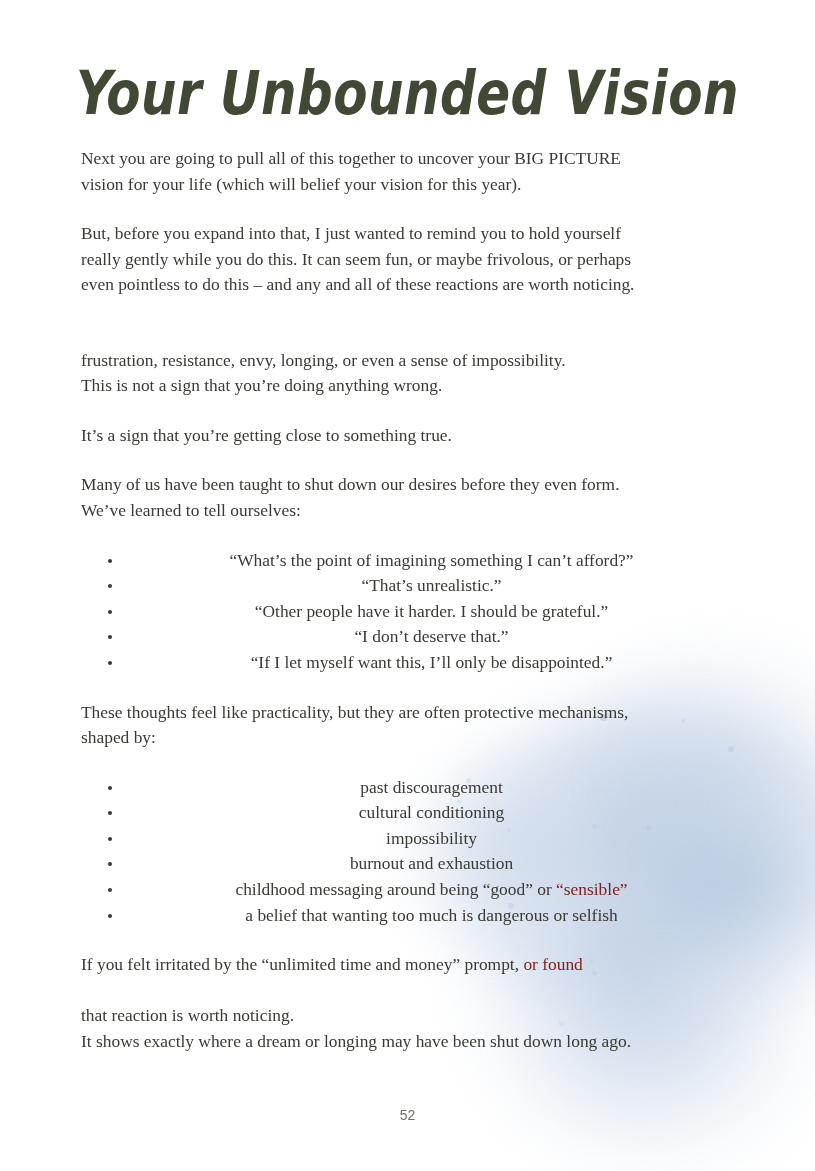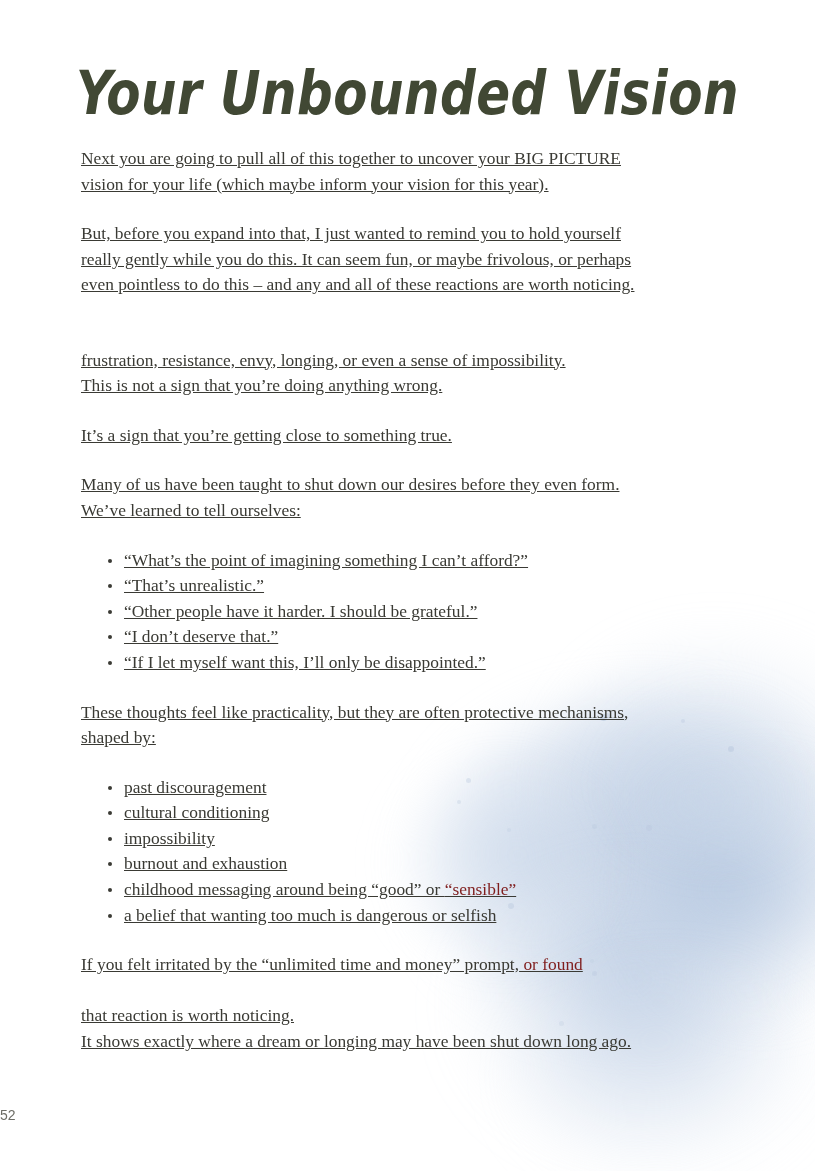--- a/index.html
+++ b/index.html
@@ -127,34 +127,34 @@
   }
 
   .body {
     position: absolute;
     left: 81px;
     top: 146px;
     width: 658px;
     color: #3a3a34;
     font-size: 17.4px;
     line-height: 25.6px;
-    text-decoration: underline;
   }
 
   .para {
     margin: 0 0 24px 0;
   }
   .para.tight {
     margin-bottom: 0;
   }
 
   ul.bullets {
     list-style: none;
     margin: 0 0 24px 0;
     padding: 0 0 0 26px;
+    text-align: center;
   }
   ul.bullets li {
     position: relative;
     padding-left: 17px;
     line-height: 25.6px;
   }
   ul.bullets li::before {
     content: "";
     position: absolute;
     left: 1px;
@@ -167,21 +167,21 @@
 
   .faded {
     color: #7f1d1d;
   }
 
   .page-number {
     position: absolute;
     left: 0;
     top: 1107px;
     width: 815px;
-    text-align: left;
+    text-align: center;
     font-family: "Liberation Sans", sans-serif;
     font-size: 14px;
     color: #6d6d66;
     z-index: 2;
   }
 </style>
 </head>
 <body>
 
 <div class="page">
@@ -211,21 +211,21 @@
   </div>
 
   <div class="content">
 
     <div class="title">Your Unbounded Vision</div>
 
     <div class="body">
 
       <p class="para">
         <span>Next you are going to pull all of this together to uncover your BIG PICTURE</span><br>
-        <span>vision for your life (which maybe inform your vision for this year).</span>
+        <span>vision for your life (which will belief your vision for this year).</span>
       </p>
 
       <p class="para">
         <span>But, before you expand into that, I just wanted to remind you to hold yourself</span><br>
         <span>really gently while you do this. It can seem fun, or maybe frivolous, or perhaps</span><br>
         <span>even pointless to do this – and any and all of these reactions are worth noticing.</span>
       </p>
 
       <p class="para">
         <br>

